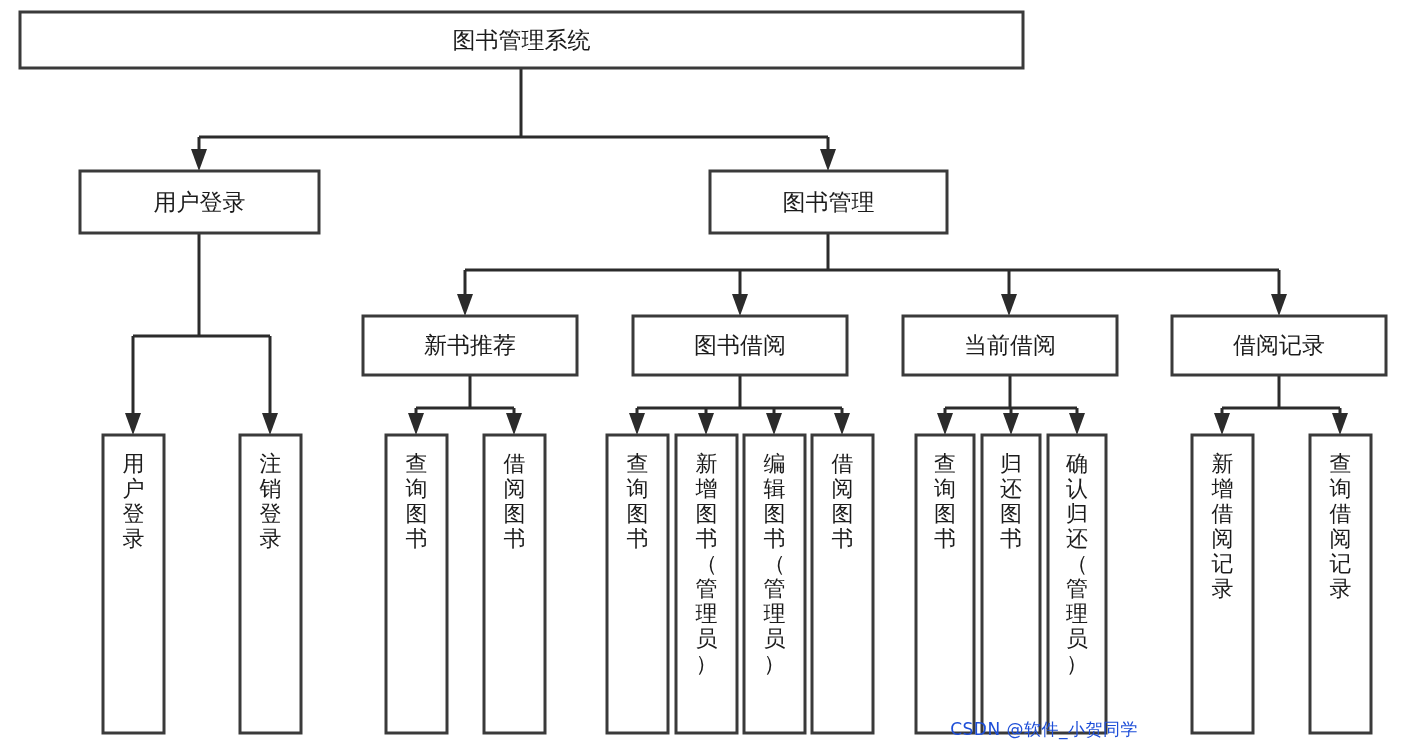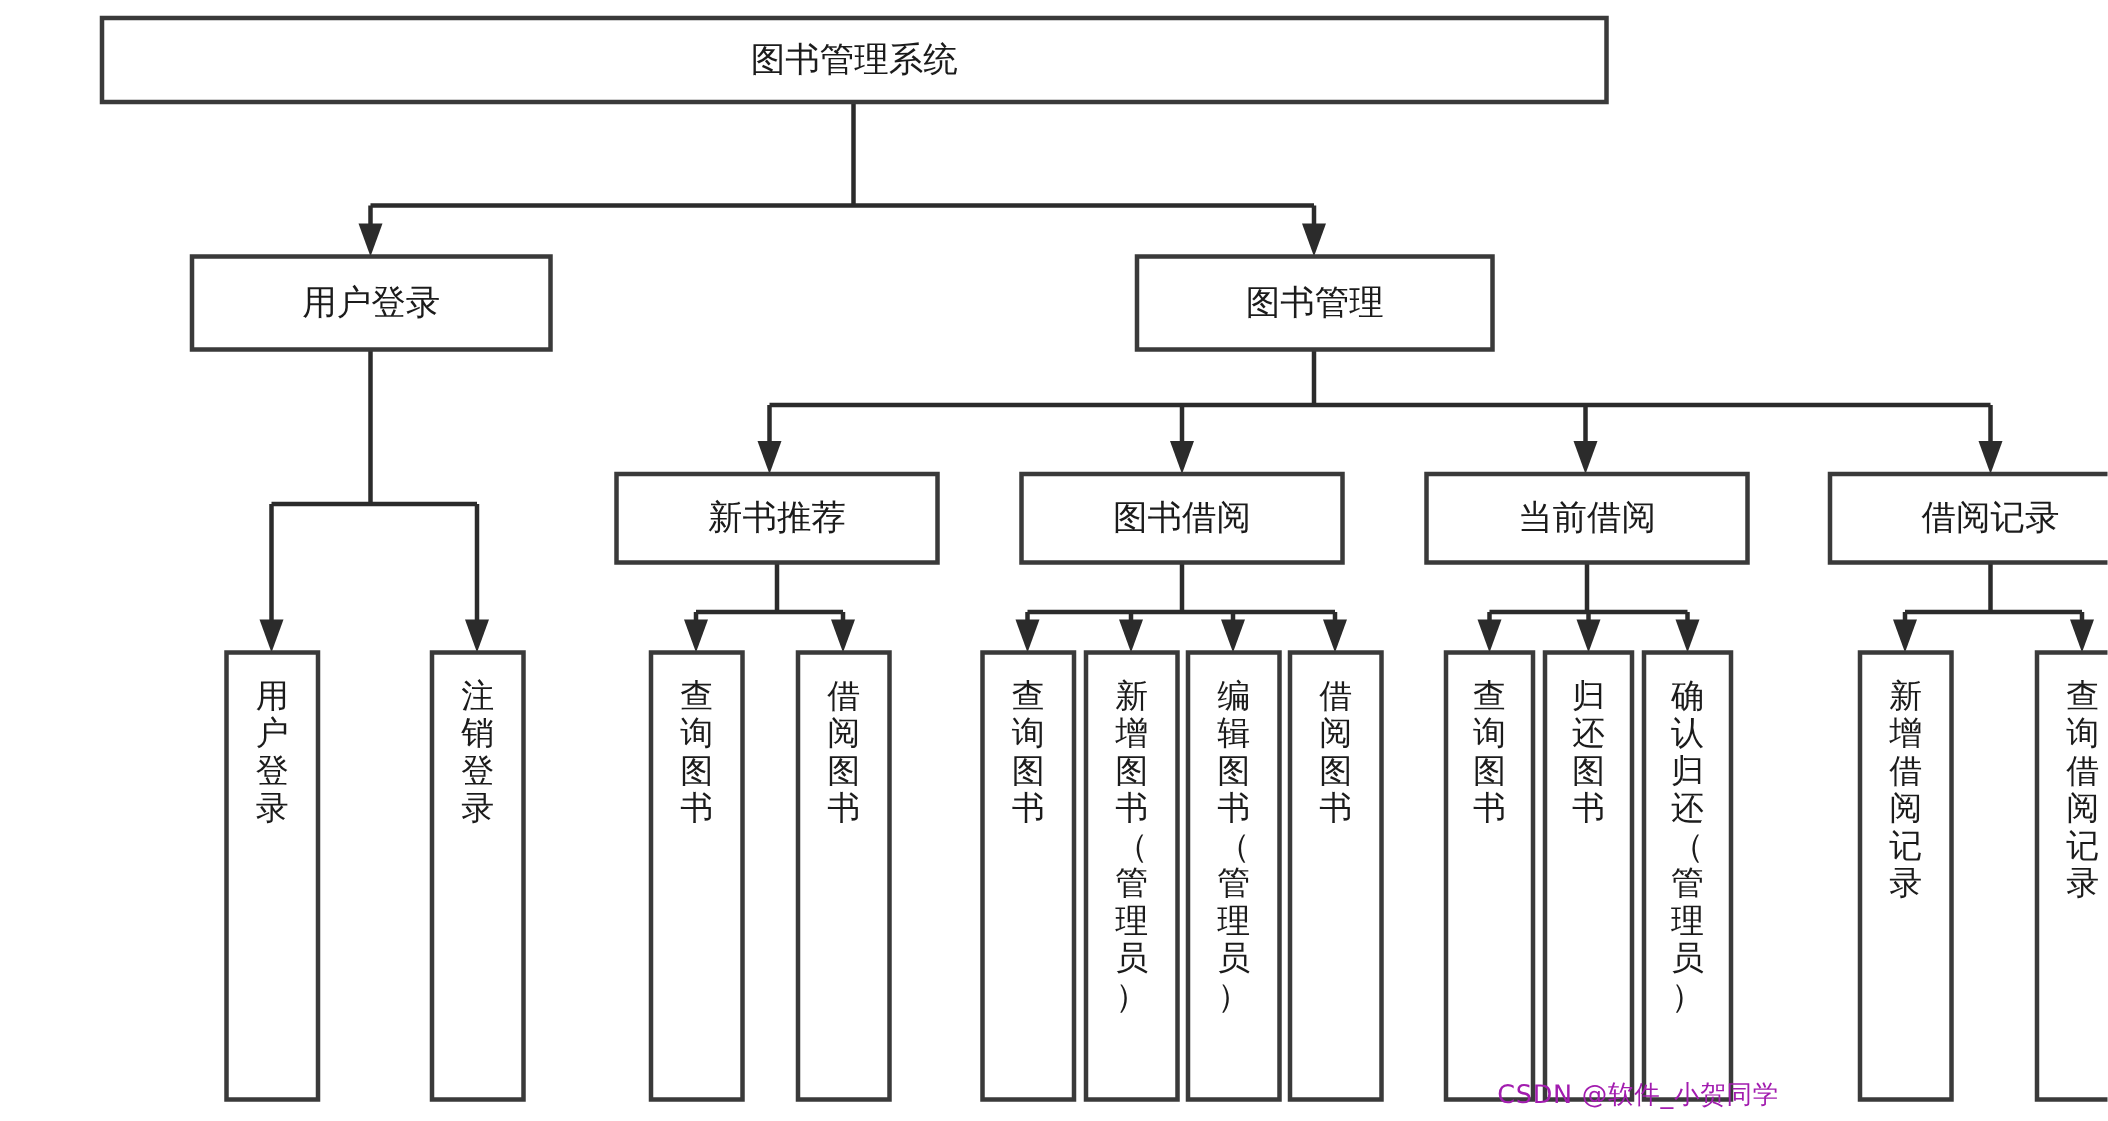--- a/index.html
+++ b/index.html
@@ -12,21 +12,20 @@
     width: 1405px;
     height: 747px;
     font-family: "DejaVu Sans", "Liberation Sans", sans-serif;
     overflow: hidden;
   }
   #diagram-root {
     position: relative;
     width: 1146px;
     height: 747px;
     background: #ffffff;
-    margin-left: 48px;
   }
   svg#flow-svg {
     position: absolute;
     top: 0;
     left: 0;
     width: 1405px;
     height: 747px;
     display: block;
   }
   .node-box {
@@ -52,21 +51,21 @@
   .arrow-head {
     fill: #2b2b2b;
     stroke: none;
   }
   .watermark {
     position: absolute;
     right: 8px;
     bottom: 6px;
     font-family: "DejaVu Sans", "Liberation Sans", sans-serif;
     font-size: 17px;
-    color: #a21caf;
+    color: #1d4ed8;
     white-space: nowrap;
     letter-spacing: 0.5px;
     user-select: none;
   }
 </style>
 </head>
 <body>
 
 <div id="diagram-root">
   <svg id="flow-svg" viewBox="0 0 1405 747">

